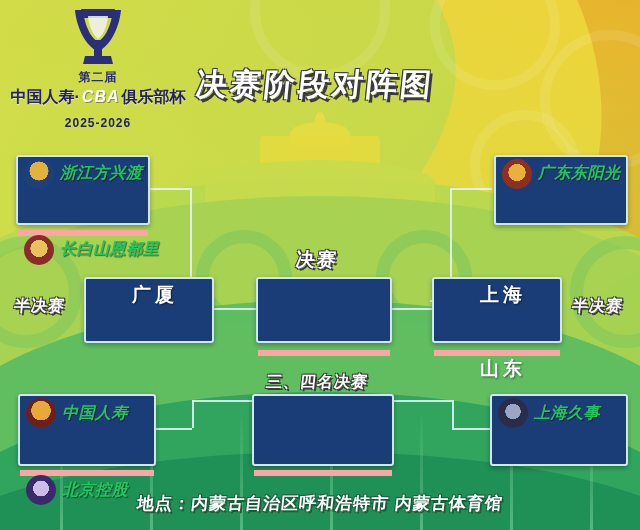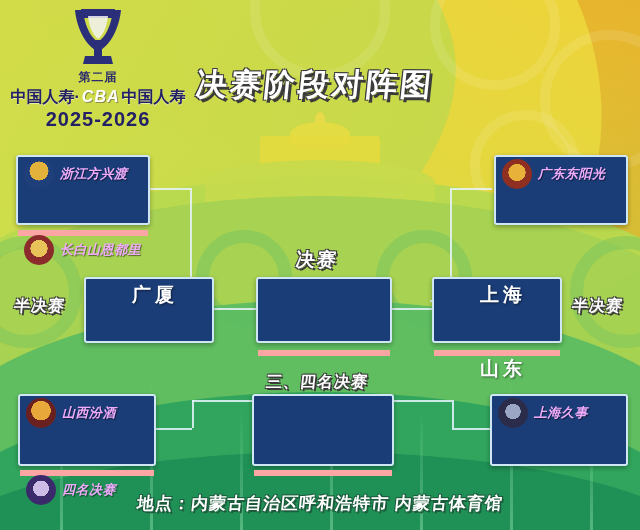--- a/index.html
+++ b/index.html
@@ -43,37 +43,37 @@
 
   
   .logo{position:absolute;left:8px;top:6px;width:180px;text-align:center;color:#2a2a6a;}
   .trophy{position:relative;width:86px;height:62px;margin:0 auto;}
   .logo-sub{font-size:12px;font-weight:bold;letter-spacing:1px;color:#2b2b6d;margin-top:1px;}
   .logo-main{font-size:16px;font-weight:bold;color:#232066;letter-spacing:0px;margin-top:1px;
     text-shadow:0 1px 0 rgba(255,255,255,.5);white-space:nowrap;}
   .logo-main .cba{display:inline-block;color:#fff;background:transparent;
     -webkit-text-stroke:0;font-style:italic;letter-spacing:1px;
     text-shadow:1px 1px 0 #8c8c44;padding:0 2px;}
-  .logo-year{font-size:20px;font-weight:bold;color:#232066;letter-spacing:1px;margin-top:0px;}
+  .logo-year{font-size:12px;font-weight:bold;color:#232066;letter-spacing:1px;margin-top:8px;}
 
   
   .title{position:absolute;left:196px;top:64px;font-size:31px;font-weight:bold;
     color:#fff;letter-spacing:3px;
     text-shadow:3px 3px 0 #3b3b3b,-1px -1px 0 #3b3b3b,1px -1px 0 #3b3b3b,-1px 1px 0 #3b3b3b;
     transform:skewX(-6deg);white-space:nowrap;}
 
   
   .box{position:absolute;background:#1b3d77;border:2px solid #cfe6f5;border-radius:3px;
     box-shadow:0 2px 5px rgba(0,0,0,.3);}
   .row{display:flex;align-items:center;height:50%;box-sizing:border-box;padding-left:6px;}
   .row+.row{border-top:6px solid #fca5a5;margin-top:40px;}
   .crest{width:30px;height:30px;flex:0 0 30px;border-radius:50%;margin-right:6px;
     display:flex;align-items:center;justify-content:center;font-size:8px;color:#fff;
     overflow:hidden;}
-  .tname{color:#f0abfc;font-size:13px;font-weight:bold;font-style:italic;letter-spacing:.5px;
+  .tname{color:#22c55e;font-size:16px;font-weight:bold;font-style:italic;letter-spacing:.5px;
     text-shadow:1px 1px 1px rgba(0,0,0,.5);white-space:nowrap;}
   .tname-lg{font-size:19px;font-weight:bold;color:#fff;letter-spacing:4px;width:100%;
     text-align:center;text-shadow:1px 1px 2px rgba(0,0,0,.5);}
   .row-c{justify-content:center;padding-left:12px;}
 
   
   .stage-label{position:absolute;font-weight:bold;color:#fff;white-space:nowrap;
     text-shadow:2px 2px 0 #3a3a3a,-1px -1px 0 #3a3a3a,1px -1px 0 #3a3a3a,-1px 1px 0 #3a3a3a;
     transform:skewX(-6deg);}
   .lbl-final{left:296px;top:247px;font-size:19px;letter-spacing:2px;}
@@ -154,21 +154,21 @@
       <svg viewBox="0 0 86 62" width="86" height="62" aria-hidden="true">
         <path d="M20 4 C20 4 22 34 43 46 C64 34 66 4 66 4 L58 4 C58 4 56 28 43 36 C30 28 28 4 28 4 Z" fill="#2b2f7a"></path>
         <path d="M26 3 L60 3 L58 12 L28 12 Z" fill="#2b2f7a"></path>
         <rect x="39" y="34" width="8" height="16" fill="#2b2f7a"></rect>
         <path d="M30 50 L56 50 L58 58 L28 58 Z" fill="#2b2f7a"></path>
         <path d="M33 10 C33 10 34 26 43 33 C52 26 53 10 53 10 Z" fill="#f2f2f2" opacity=".85"></path>
       </svg>
     </div>
     <div class="logo-sub">第二届</div>
     <div class="logo-main">
-      <span>中国人寿·</span><span class="cba">CBA</span><span>中国人寿</span>
+      <span>中国人寿·</span><span class="cba">CBA</span><span>俱乐部杯</span>
     </div>
     <div class="logo-year">2025-2026</div>
   </div>
 
   <div class="title">决赛阶段对阵图</div>
 
   <div class="box" style="left:16px;top:155px;width:130px;height:66px;">
     <div class="row">
       <span class="crest" style="background:radial-gradient(circle at 50% 40%,#e2b23a 0 40%,#1f3f7a 41% 100%);"></span>
       <span class="tname">浙江方兴渡</span>
@@ -215,25 +215,25 @@
       <span class="tname-lg"></span>
     </div>
     <div class="row row-c">
       <span class="tname-lg"></span>
     </div>
   </div>
 
   <div class="box" style="left:18px;top:394px;width:134px;height:68px;">
     <div class="row">
       <span class="crest" style="background:radial-gradient(circle at 50% 42%,#e8a93a 0 42%,#6b2020 43% 100%);"></span>
-      <span class="tname">山西汾酒</span>
+      <span class="tname">中国人寿</span>
     </div>
     <div class="row">
       <span class="crest" style="background:radial-gradient(circle at 50% 45%,#cdbce8 0 35%,#3a2a6b 36% 100%);"></span>
-      <span class="tname">四名决赛</span>
+      <span class="tname">北京控股</span>
     </div>
   </div>
 
   <div class="box" style="left:490px;top:394px;width:134px;height:68px;">
     <div class="row">
       <span class="crest" style="background:radial-gradient(circle at 50% 45%,#9aa6c4 0 34%,#2b2b4a 35% 100%);"></span>
       <span class="tname">上海久事</span>
     </div>
   </div>
 

